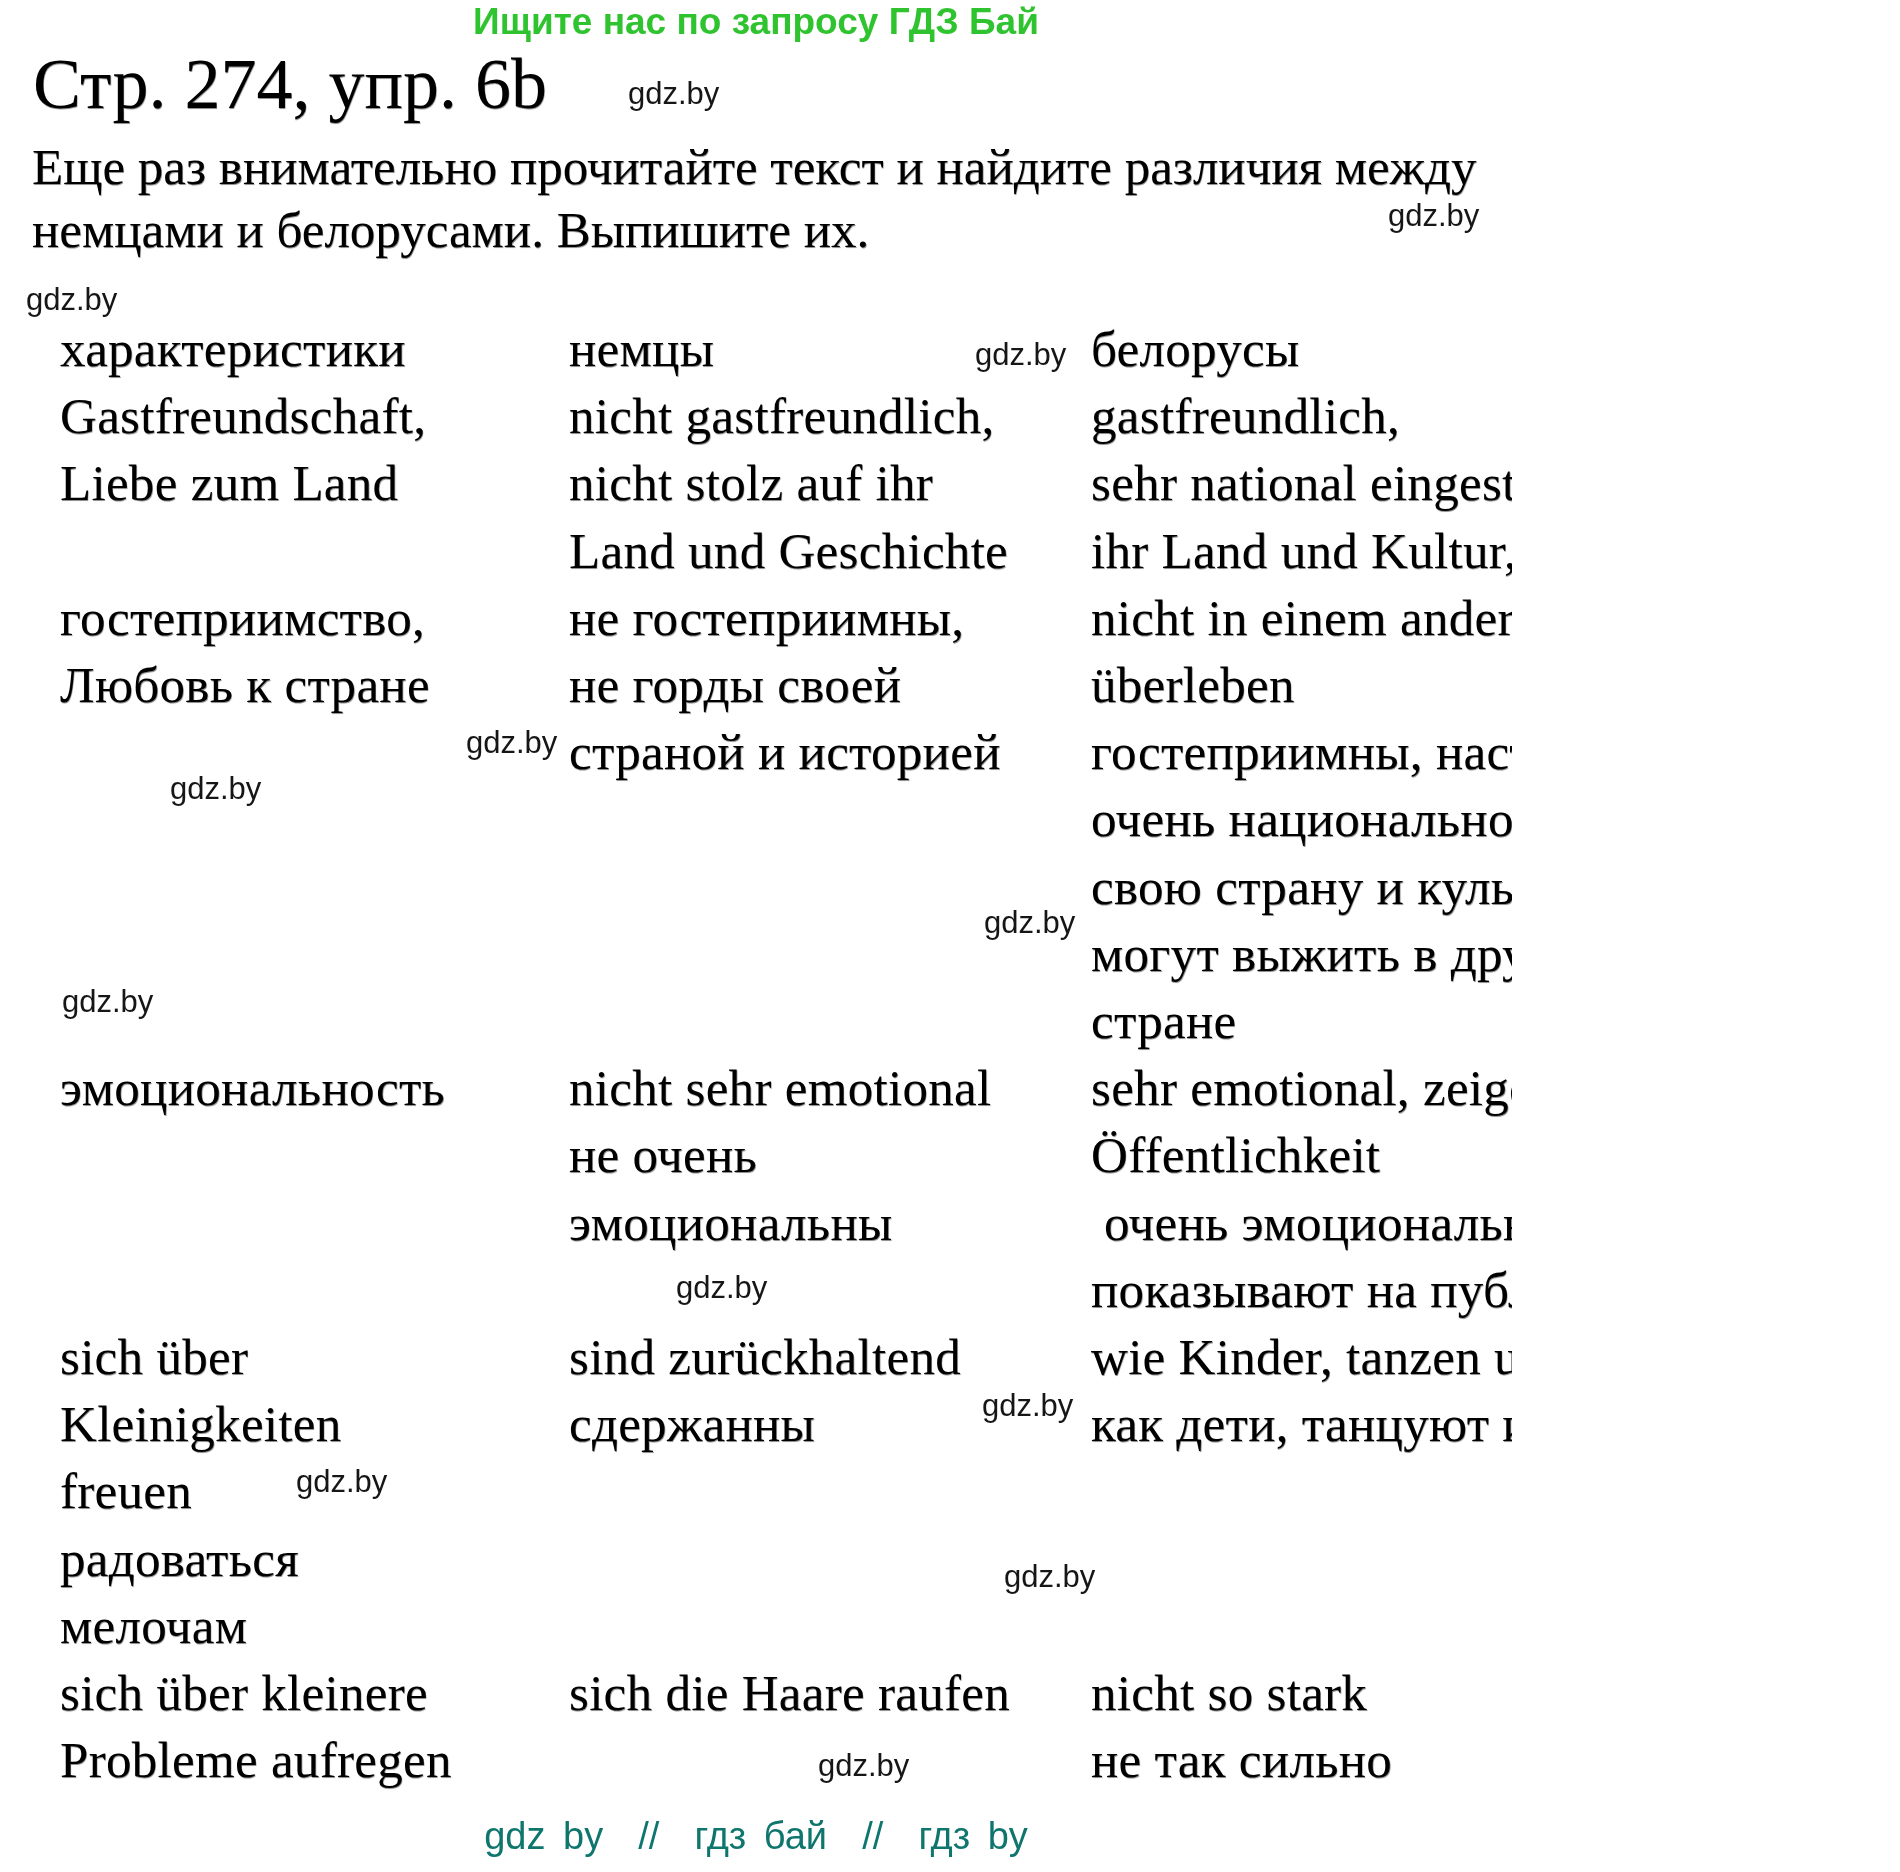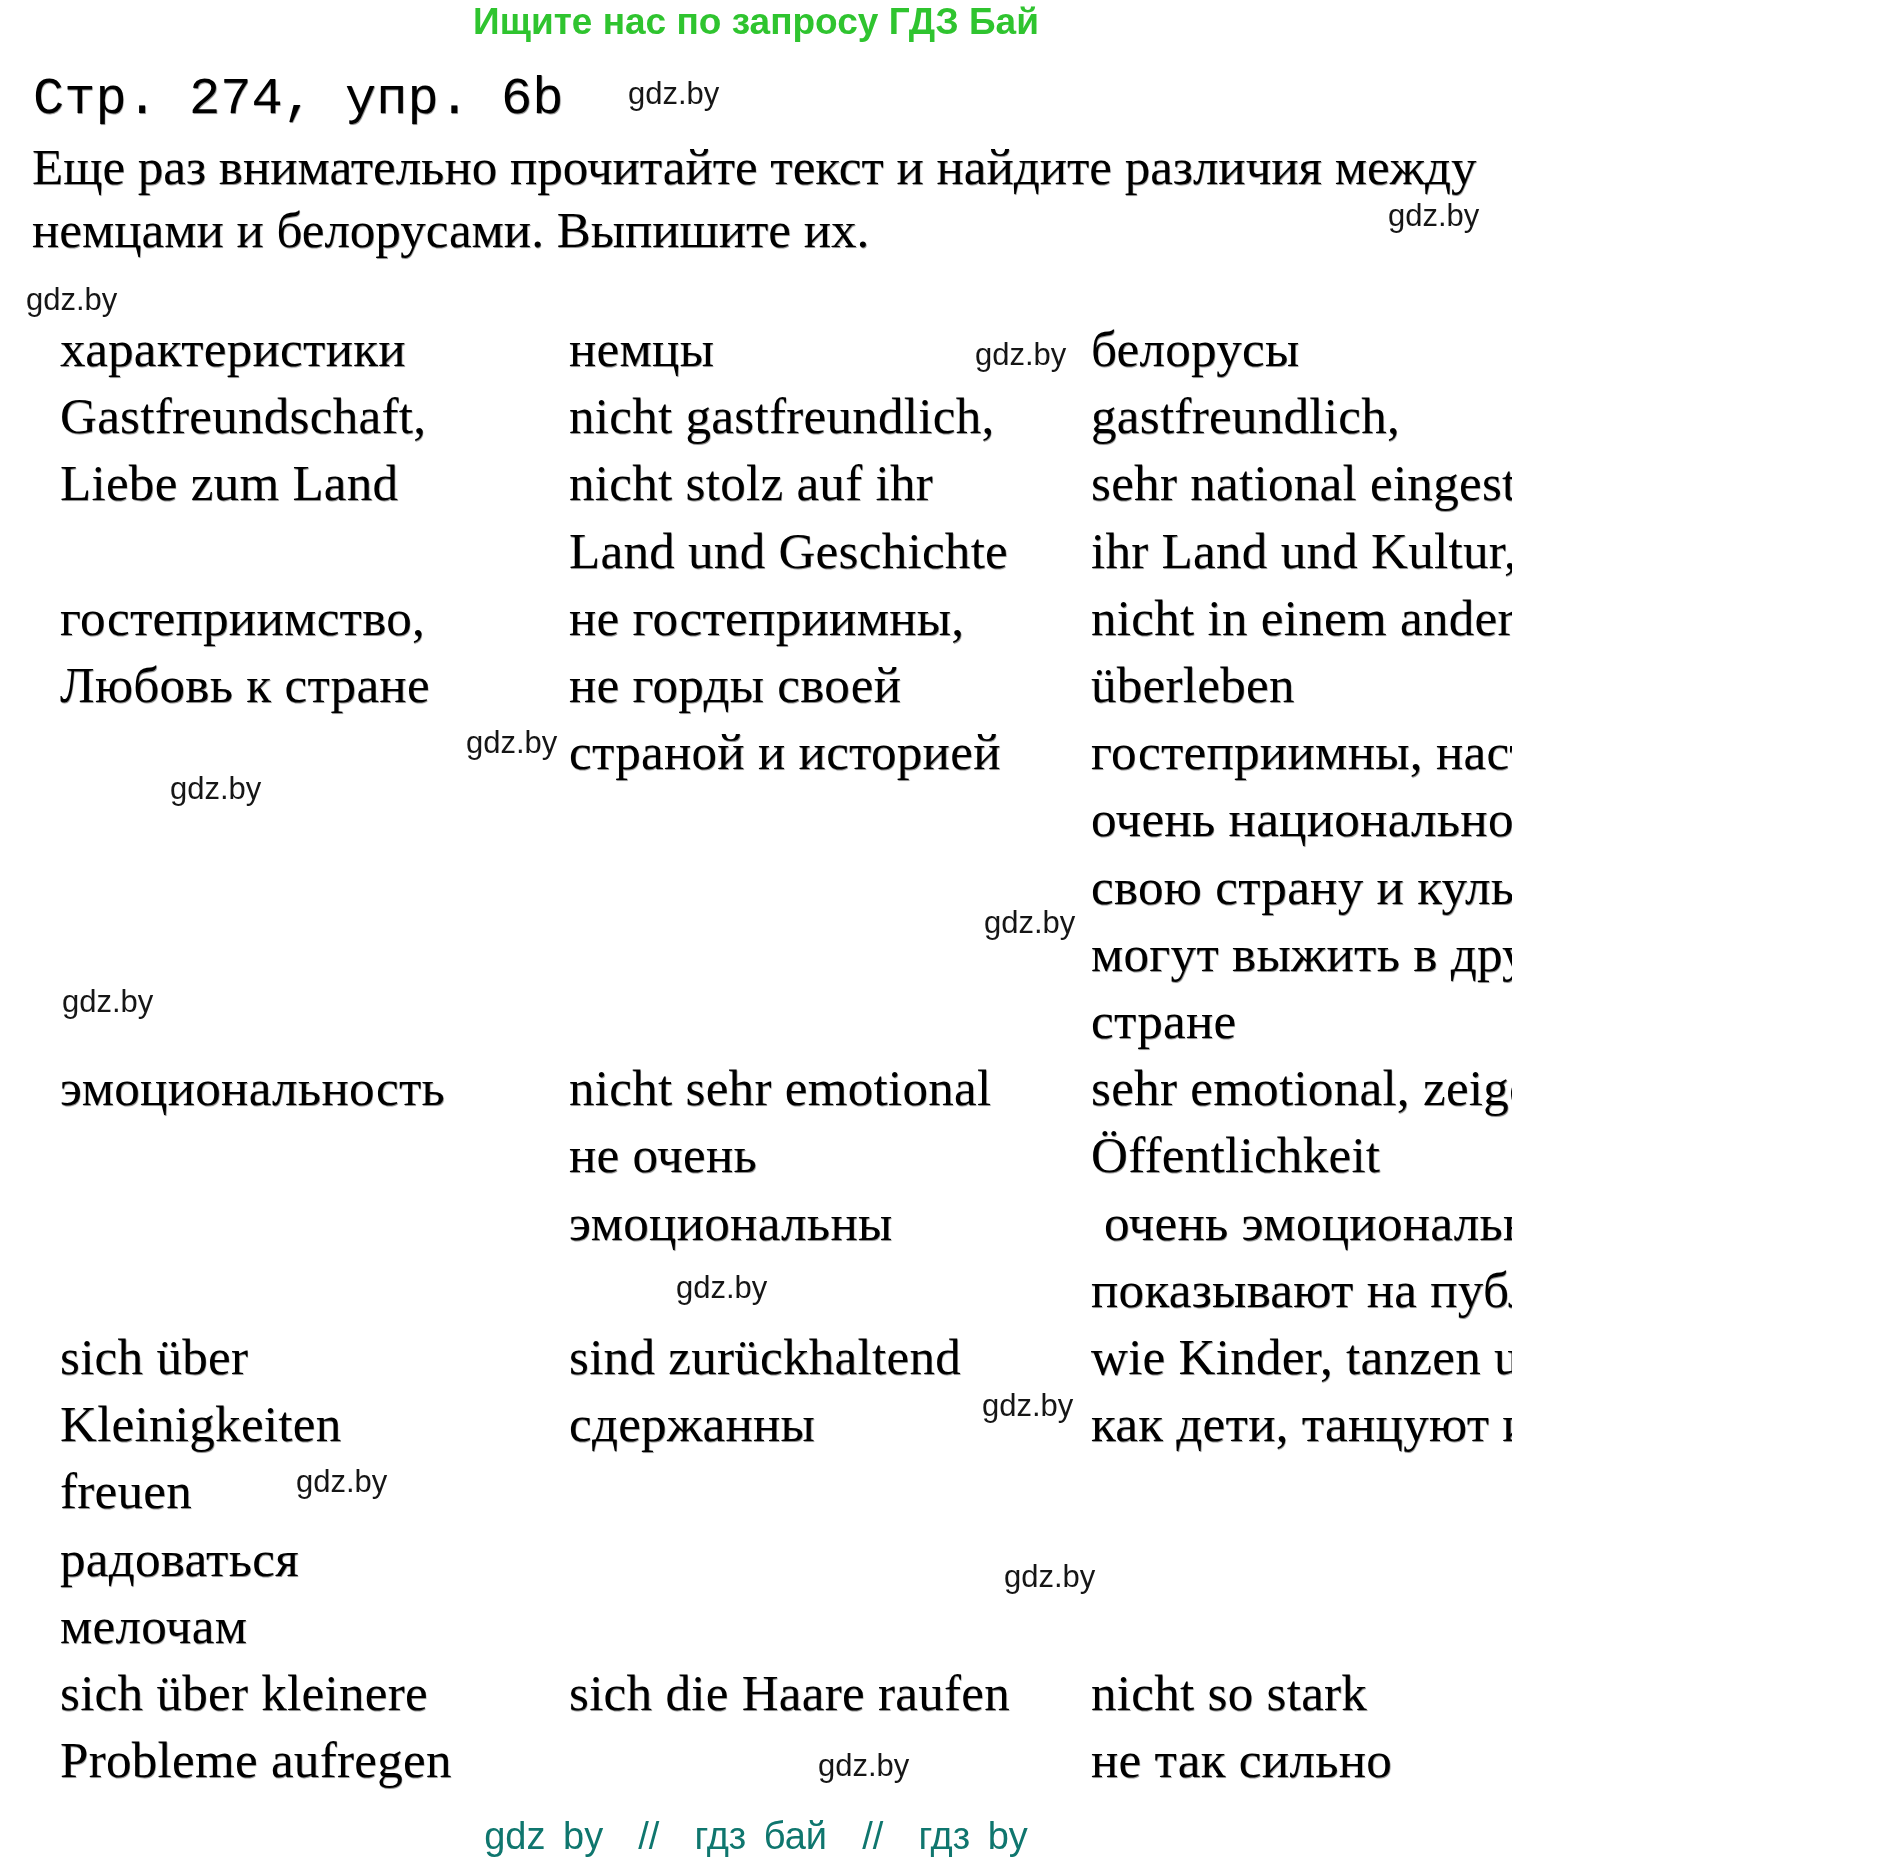--- a/index.html
+++ b/index.html
@@ -24,26 +24,25 @@
     text-align: center;
     font-family: "Liberation Sans", sans-serif;
     font-weight: 600;
     font-size: 37px;
     line-height: 40px;
     color: #2fc42f;
   }
   .title {
     position: absolute;
     left: 33px;
-    top: 72px;
-    font-size: 52px;
+    top: 56px;
+    font-size: 72px;
     line-height: 56px;
     white-space: pre;
     text-shadow: 0.6px 0.6px 0.7px rgba(0,0,0,0.45);
-    font-family: Liberation Mono, monospace;
   }
   .task {
     position: absolute;
     left: 32px;
     top: 136px;
     font-size: 51px;
     line-height: 63px;
     white-space: pre;
     text-shadow: 0.6px 0.6px 0.7px rgba(0,0,0,0.45);
   }

